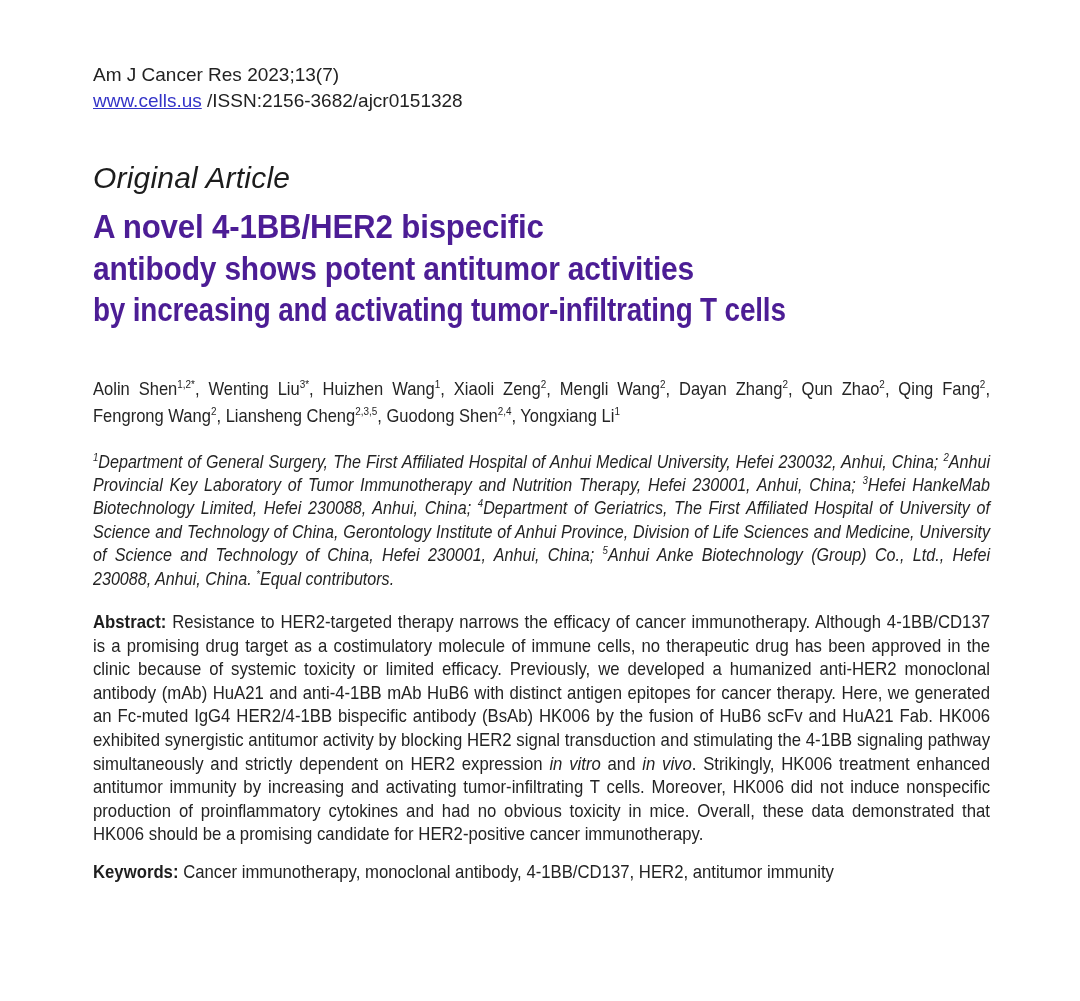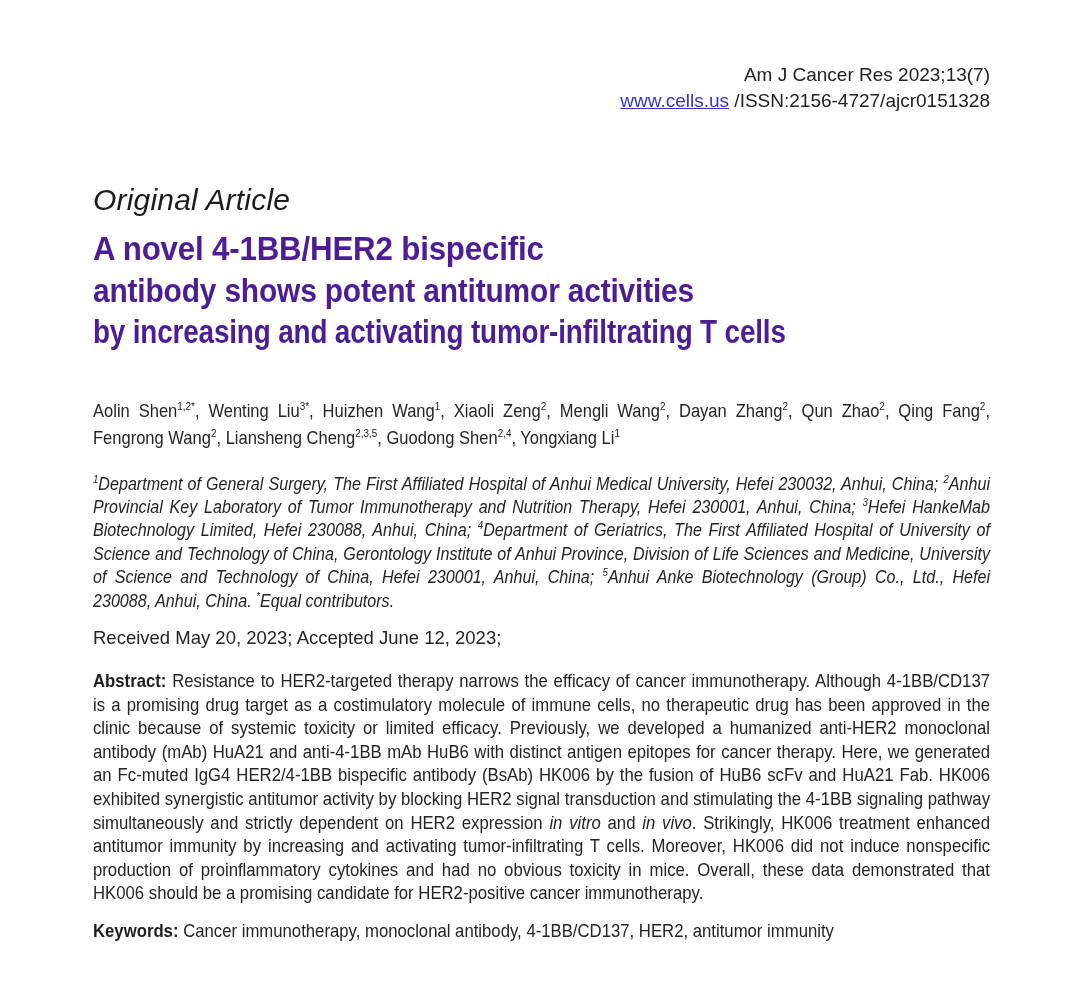--- a/index.html
+++ b/index.html
@@ -21,30 +21,29 @@
   
   .cx92 { transform: scaleX(0.92); transform-origin: 0 0; width: calc(100% / 0.92); }
   .cx88 { transform: scaleX(0.88); transform-origin: 0 0; width: calc(100% / 0.88); }
   .cx87 { transform: scaleX(0.87); transform-origin: 0 0; width: calc(100% / 0.87); }
   .cx82 { transform: scaleX(0.82); transform-origin: 0 0; width: calc(100% / 0.82); }
 
   .journal-header {
     font-size: 19px;
     line-height: 26px;
     color: #222222;
-    text-align: right;
   }
   .journal-header a {
     color: var(--link-color, #3434c8);
     text-decoration: underline;
     cursor: pointer;
   }
 
   .article-type {
-    margin-top: 68px;
+    margin-top: 46px;
     font-size: 30px;
     line-height: 36px;
     font-style: italic;
     color: #1c1c1c;
     letter-spacing: 0.2px;
   }
 
   .title-block {
     margin-top: 10px;
     font-weight: 700;
@@ -101,35 +100,34 @@
   .keywords b { font-weight: 700; color: #1e1e1e; }
 </style>
 </head>
 <body>
 
 <div class="page">
 
   <div class="journal-header">
     <div>Am J Cancer Res 2023;13(7)</div>
     <div>
-      <a>www.cells.us</a><span> /ISSN:2156-4727/ajcr0151328</span>
+      <a>www.cells.us</a><span> /ISSN:2156-3682/ajcr0151328</span>
     </div>
   </div>
 
   <div class="article-type">Original Article</div>
 
   <div class="title-block">
     <div class="title-line cx92">A novel 4-1BB/HER2 bispecific</div>
     <div class="title-line cx88">antibody shows potent antitumor activities</div>
     <div class="title-line cx82">by increasing and activating tumor-infiltrating T cells</div>
   </div>
 
   <div class="authors cx87"><span>Aolin Shen</span><sup>1,2*</sup><span>, Wenting Liu</span><sup>3*</sup><span>, Huizhen Wang</span><sup>1</sup><span>, Xiaoli Zeng</span><sup>2</sup><span>, Mengli Wang</span><sup>2</sup><span>, Dayan Zhang</span><sup>2</sup><span>, Qun Zhao</span><sup>2</sup><span>, Qing Fang</span><sup>2</sup><span>, Fengrong Wang</span><sup>2</sup><span>, Liansheng Cheng</span><sup>2,3,5</sup><span>, Guodong Shen</span><sup>2,4</sup><span>, Yongxiang Li</span><sup>1</sup></div>
 
   <div class="affiliations cx87"><sup>1</sup><span>Department of General Surgery, The First Affiliated Hospital of Anhui Medical University, Hefei 230032, Anhui, China; </span><sup>2</sup><span>Anhui Provincial Key Laboratory of Tumor Immunotherapy and Nutrition Therapy, Hefei 230001, Anhui, China; </span><sup>3</sup><span>Hefei HankeMab Biotechnology Limited, Hefei 230088, Anhui, China; </span><sup>4</sup><span>Department of Geriatrics, The First Affiliated Hospital of University of Science and Technology of China, Gerontology Institute of Anhui Province, Division of Life Sciences and Medicine, University of Science and Technology of China, Hefei 230001, Anhui, China; </span><sup>5</sup><span>Anhui Anke Biotechnology (Group) Co., Ltd., Hefei 230088, Anhui, China. </span><sup>*</sup><span>Equal contributors.</span></div>
 
-  <div class="received">Received May 20, 2023; Accepted June 12, 2023;</div>
 
   <div class="abstract cx88"><b>Abstract: </b><span>Resistance to HER2-targeted therapy narrows the efficacy of cancer immunotherapy. Although 4-1BB/CD137 is a promising drug target as a costimulatory molecule of immune cells, no therapeutic drug has been approved in the clinic because of systemic toxicity or limited efficacy. Previously, we developed a humanized anti-HER2 monoclonal antibody (mAb) HuA21 and anti-4-1BB mAb HuB6 with distinct antigen epitopes for cancer therapy. Here, we generated an Fc-muted IgG4 HER2/4-1BB bispecific antibody (BsAb) HK006 by the fusion of HuB6 scFv and HuA21 Fab. HK006 exhibited synergistic antitumor activity by blocking HER2 signal transduction and stimulating the 4-1BB signaling pathway simultaneously and strictly dependent on HER2 expression </span><i>in vitro</i><span> and </span><i>in vivo</i><span>. Strikingly, HK006 treatment enhanced antitumor immunity by increasing and activating tumor-infiltrating T cells. Moreover, HK006 did not induce nonspecific production of proinflammatory cytokines and had no obvious toxicity in mice. Overall, these data demonstrated that HK006 should be a promising candidate for HER2-positive cancer immunotherapy.</span></div>
 
   <div class="keywords cx88"><b>Keywords: </b><span>Cancer immunotherapy, monoclonal antibody, 4-1BB/CD137, HER2, antitumor immunity</span></div>
 
 </div>
 
 </body></html>

